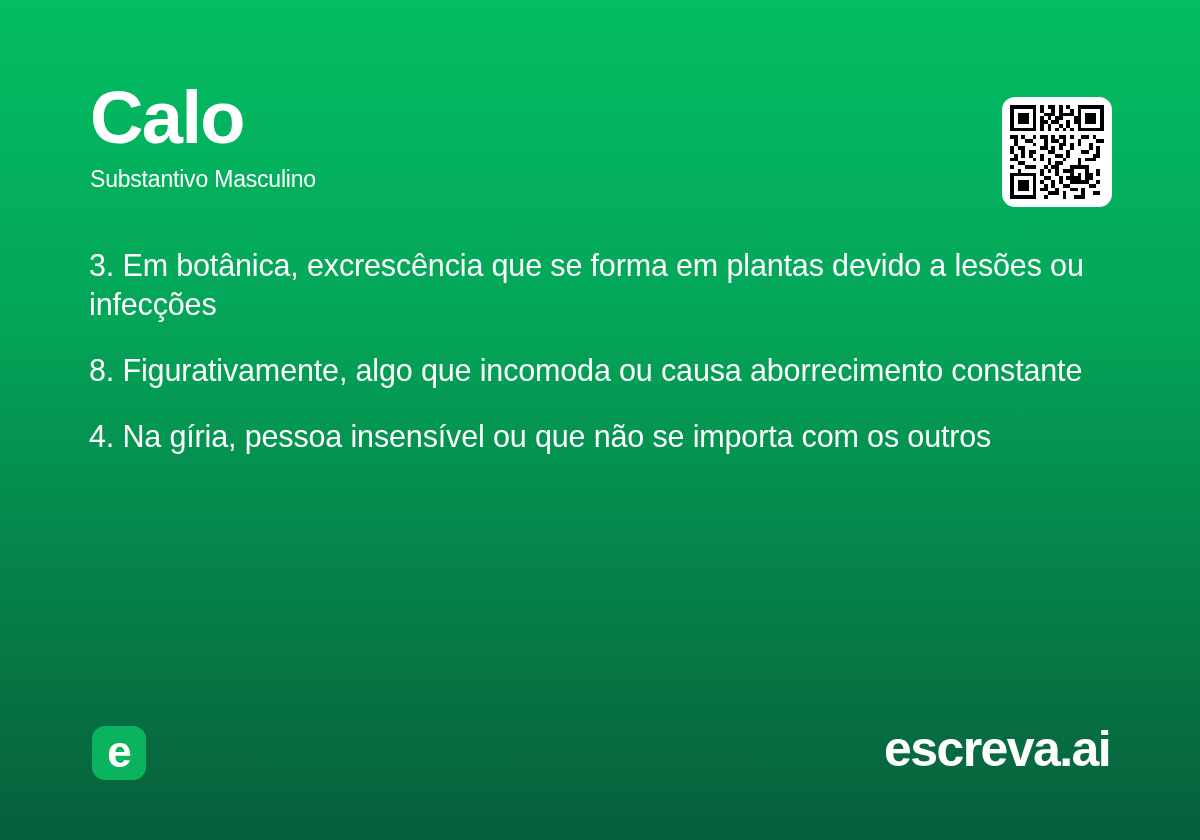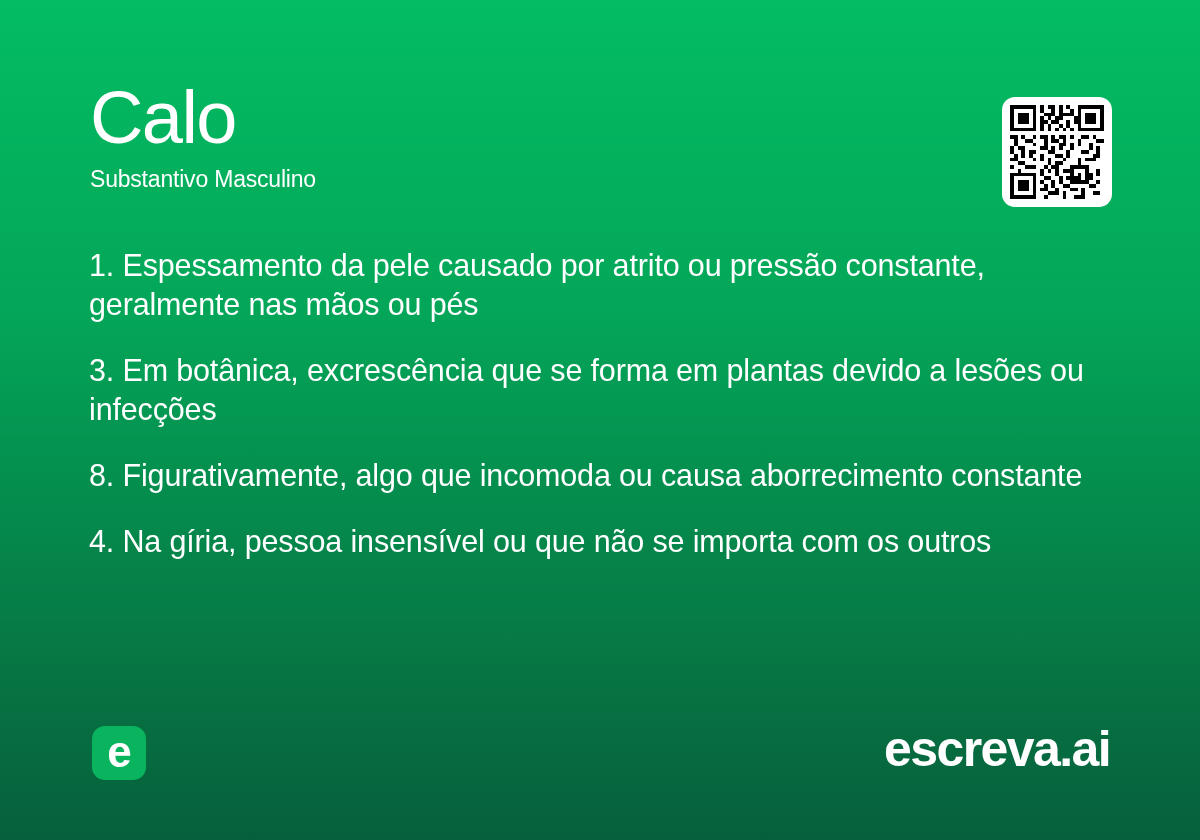--- a/index.html
+++ b/index.html
@@ -25,21 +25,21 @@
         #077744 78%,
         #065f3c 100%);
     overflow:hidden;
   }
 
   
   #word-title {
     position:absolute;
     left:90px; top:82px;
     font-size:74px;
-    font-weight:400;
+    font-weight:700;
     letter-spacing:-1.6px;
     line-height:0.96;
     color:#ffffff;
     white-space:nowrap;
   }
 
   #word-class {
     position:absolute;
     left:90px; top:166px;
     font-size:23px;
@@ -113,21 +113,20 @@
 </head>
 <body>
 
 <div id="card">
 
   <h1 id="word-title">Calo</h1>
 
   <div id="word-class">Substantivo Masculino</div>
 
   <ul id="definition-list">
-    <li class="definition-item">1. Espessamento da pele causado por atrito ou pressão constante, geralmente nas mãos ou pés</li>
     <li class="definition-item">3. Em botânica, excrescência que se forma em plantas devido a lesões ou infecções</li>
     <li class="definition-item">8. Figurativamente, algo que incomoda ou causa aborrecimento constante</li>
     <li class="definition-item">4. Na gíria, pessoa insensível ou que não se importa com os outros</li>
   </ul>
 
   <div id="qr-code">
     <svg viewBox="0 0 25 25" shape-rendering="crispEdges" aria-hidden="true">
       <rect width="25" height="25" fill="#ffffff"></rect>
       <g fill="#000000">
 

